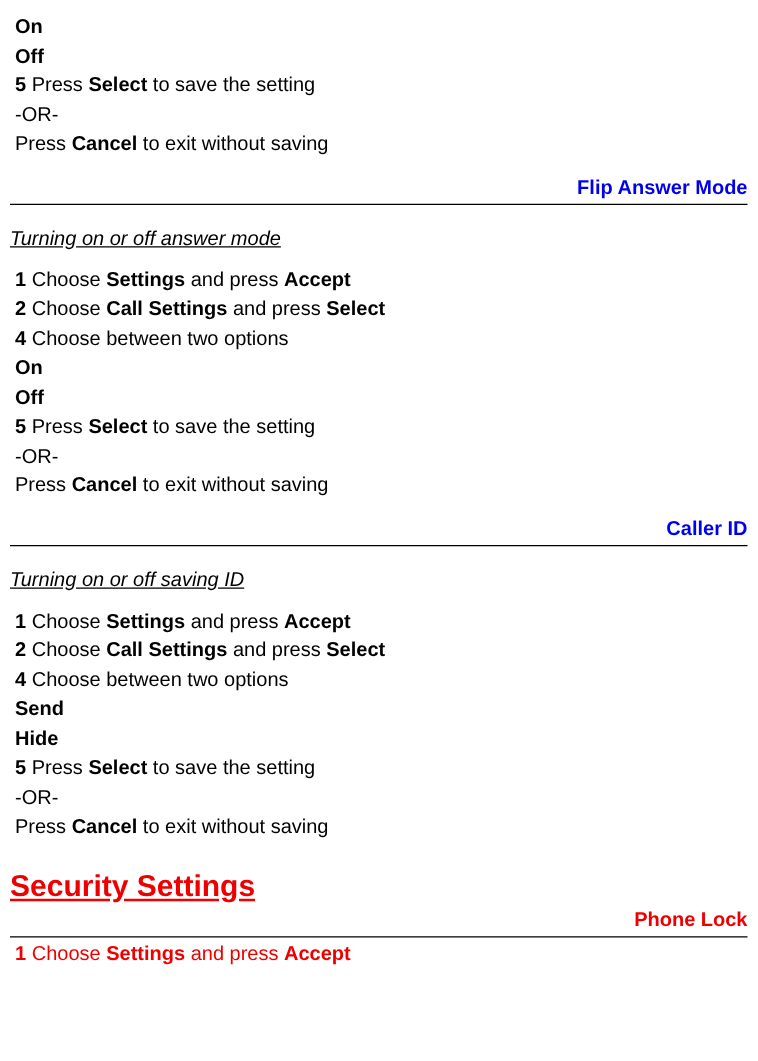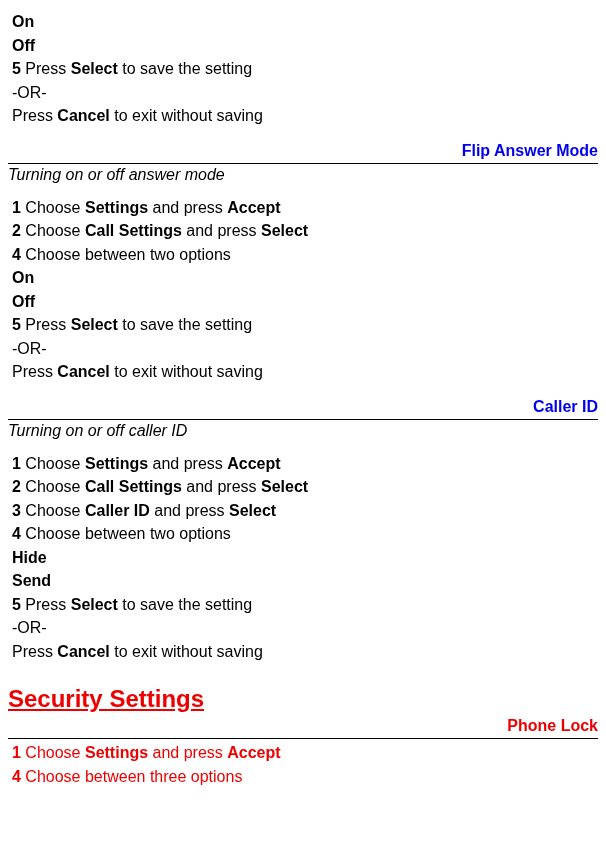--- a/index.html
+++ b/index.html
@@ -14,21 +14,21 @@
     .indent-option { margin-left: 72px; font-weight: bold; }
     .indent-or { margin-left: 34px; }
     .step-line { margin: 4px; line-height: 1.22; }
     .section-heading {
       color: #0000ee;
       font-weight: bold;
       text-align: right;
       padding: 2px 0;
     }
     .hr { border: none; border-top: 1px solid #000; margin: 1px 0; }
-    .subtitle { font-style: italic; margin: 2px 0 14px 0; }
+    .subtitle { font-style: italic; margin: 19px 0 14px 0; text-decoration: underline; }
     .major-heading {
       color: #ee0000;
       font-weight: bold;
       font-size: 24px;
       text-decoration: underline;
       margin-top: 24px;
       margin-bottom: 2px;
     }
     .major-sub {
       color: #ee0000;
@@ -77,48 +77,42 @@
   <div class="step-line indent-or">
     <span>Press </span><span class="bold">Cancel</span><span> to exit without saving</span>
   </div>
 </div>
 
 <div class="block"></div>
 <div class="section-heading">Caller ID</div>
 <hr class="hr">
 
 <div>
-  <div class="subtitle">Turning on or off caller ID</div>
+  <div class="subtitle">Turning on or off saving ID</div>
   <div class="step-line">
     <span class="bold">1</span><span> Choose </span><span class="bold">Settings</span><span> and press </span><span class="bold">Accept</span>
   </div>
   <div class="step-line">
     <span class="bold">2</span><span> Choose </span><span class="bold">Call Settings</span><span> and press </span><span class="bold">Select</span>
   </div>
   <div class="step-line">
-    <span class="bold">3</span><span> Choose </span><span class="bold">Caller ID</span><span> and press </span><span class="bold">Select</span>
-  </div>
-  <div class="step-line">
     <span class="bold">4</span><span> Choose between two options</span>
   </div>
+  <div class="step-line indent-option">Send</div>
   <div class="step-line indent-option">Hide</div>
-  <div class="step-line indent-option">Send</div>
   <div class="step-line">
     <span class="bold">5</span><span> Press </span><span class="bold">Select</span><span> to save the setting</span>
   </div>
   <div class="step-line indent-or">-OR-</div>
   <div class="step-line indent-or">
     <span>Press </span><span class="bold">Cancel</span><span> to exit without saving</span>
   </div>
 </div>
 
 <div class="major-heading">Security Settings</div>
 <div class="major-sub">Phone Lock</div>
 <hr class="hr">
 
 <div class="red">
   <div class="step-line">
     <span class="bold">1</span><span> Choose </span><span class="bold">Settings</span><span> and press </span><span class="bold">Accept</span>
   </div>
-  <div class="step-line">
-    <span class="bold">4</span><span> Choose between three options</span>
-  </div>
 </div>
 
 </body></html>

